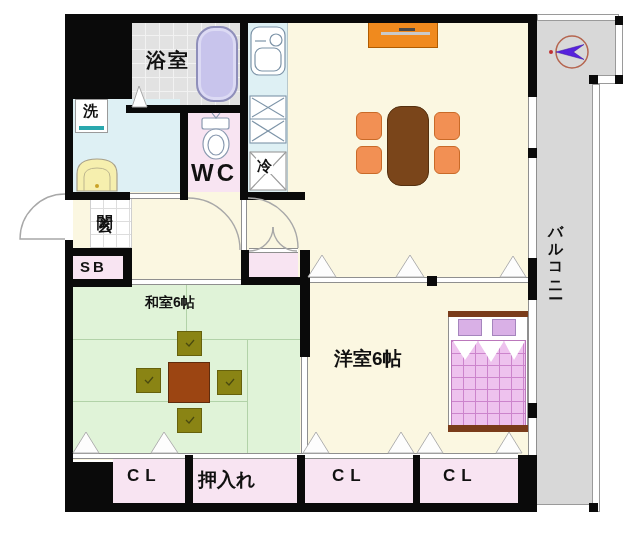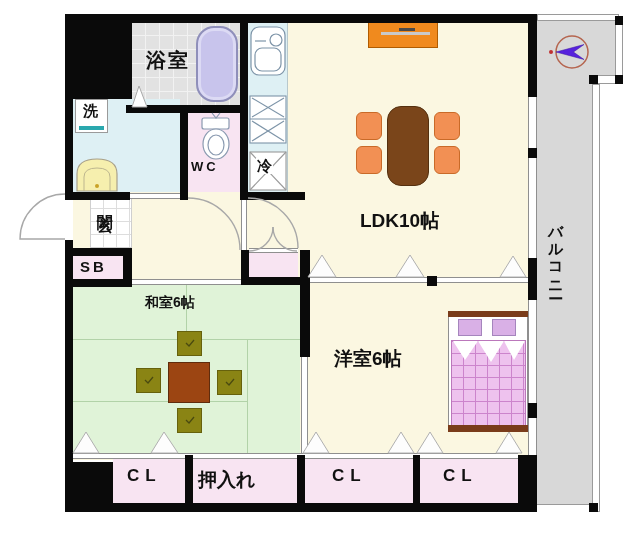--- a/index.html
+++ b/index.html
@@ -197,23 +197,22 @@
 
     <g>
       <circle cx="572" cy="52" r="16" fill="none" stroke="#b5654f" stroke-width="1.5"></circle>
       <path d="M556 52 L584 44.5 L573.5 52 L584 59.5 Z" fill="#5722dd" stroke="#3a12a0" stroke-width="0.5"></path>
       <circle cx="551" cy="52" r="2" fill="#c03030"></circle>
     </g>
   </svg>
 
   <div class="lbl" style="left:146px;top:50px;font-size:20px;letter-spacing:2px;text-align:center;">浴室</div>
   <div class="lbl" style="left:83px;top:103px;font-size:15px;">洗</div>
-  <div class="lbl" style="left:191px;top:160px;font-size:13px;letter-spacing:3px;">WC</div>
+  <div class="lbl" style="left:191px;top:160px;font-size:24px;letter-spacing:3px;">WC</div>
   <div class="lbl" style="left:256px;top:158px;font-size:15px;background:#fff;padding:0 1px;">冷</div>
-  <div class="lbl" style="left:360px;top:211px;font-size:19px;">LDK10帖</div>
   <div class="lbl vert" style="left:96px;top:202px;font-size:16px;">玄関</div>
   <div class="lbl" style="left:80px;top:259px;font-size:15px;letter-spacing:3px;">SB</div>
   <div class="lbl" style="left:145px;top:295px;font-size:14px;">和室6帖</div>
   <div class="lbl" style="left:334px;top:349px;font-size:19px;">洋室6帖</div>
   <div class="lbl vert" style="left:548px;top:214px;font-size:15px;letter-spacing:2px;">バルコニー</div>
   <div class="lbl" style="left:127px;top:467px;font-size:17px;letter-spacing:6px;">CL</div>
   <div class="lbl" style="left:198px;top:470px;font-size:19px;">押入れ</div>
   <div class="lbl" style="left:332px;top:467px;font-size:17px;letter-spacing:6px;">CL</div>
   <div class="lbl" style="left:443px;top:467px;font-size:17px;letter-spacing:6px;">CL</div>
 

